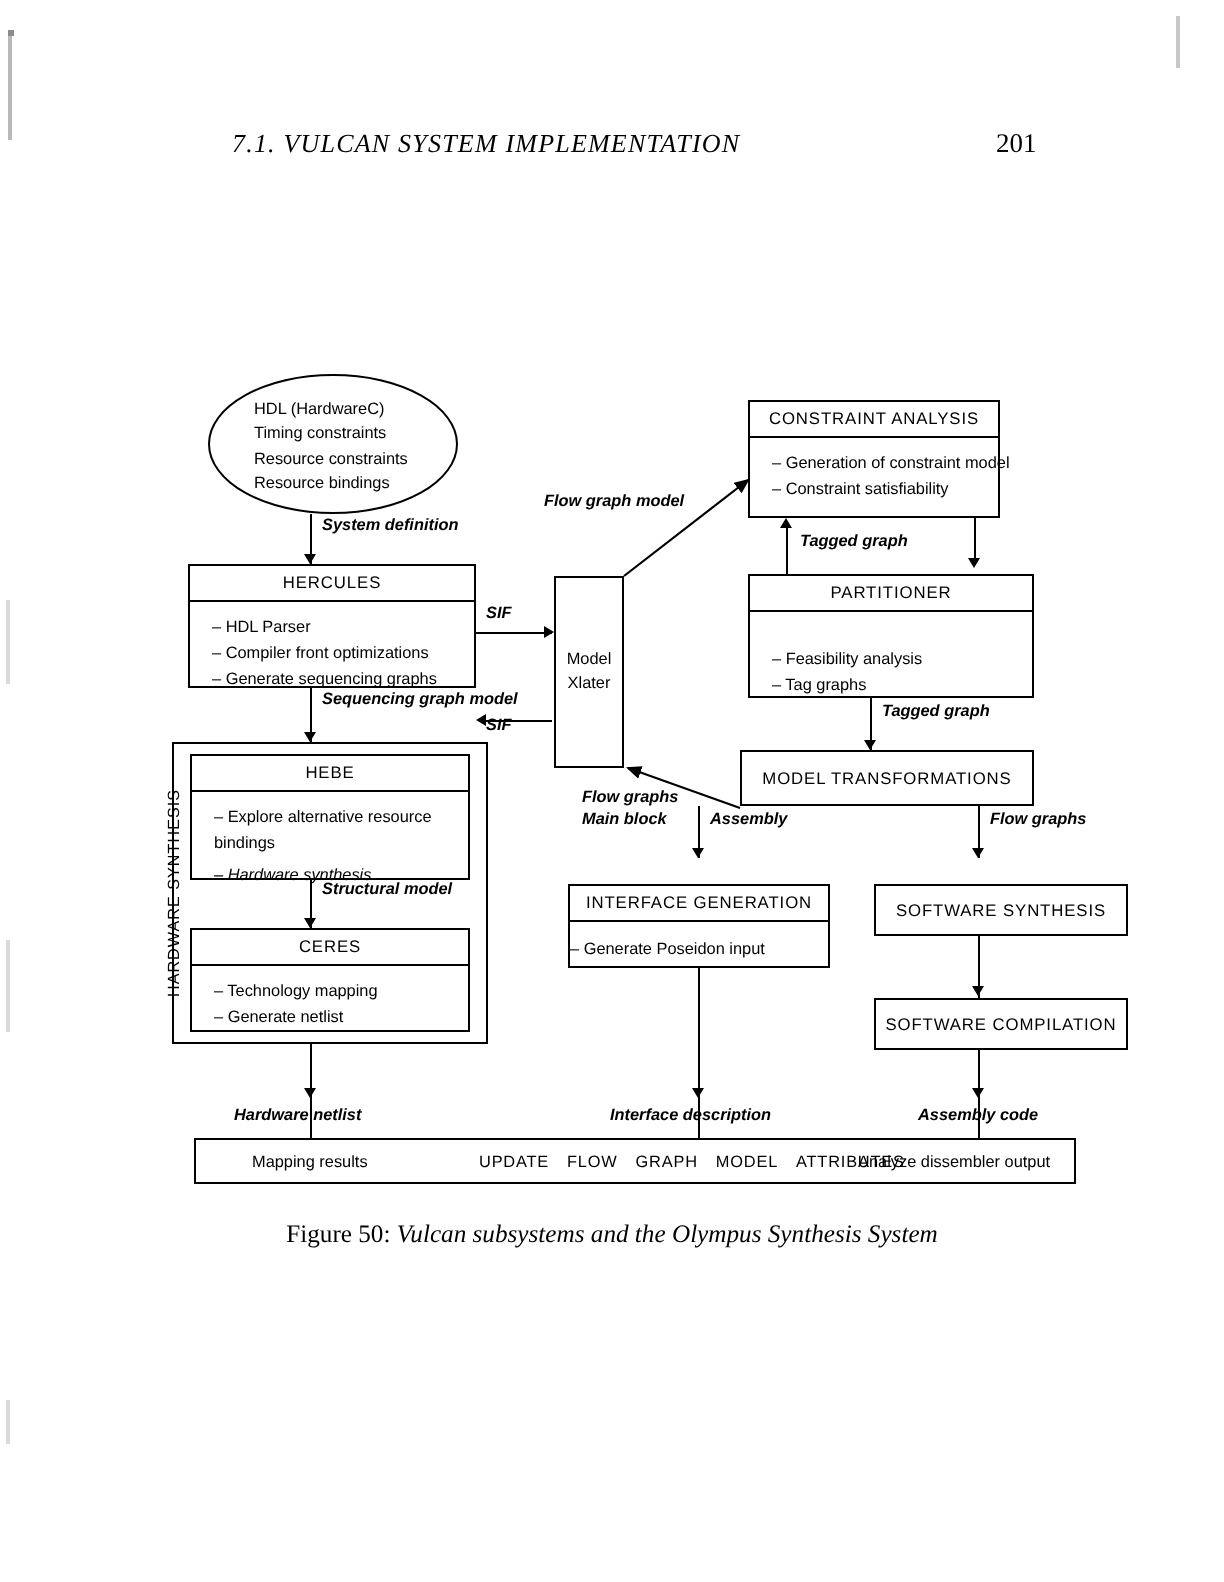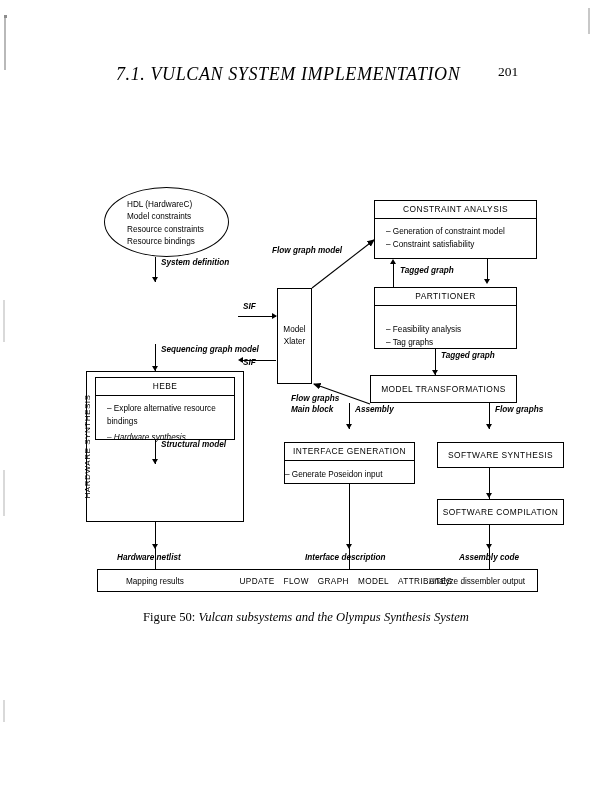--- a/index.html
+++ b/index.html
@@ -1,21 +1,21 @@
 <!DOCTYPE html>
 <html><head>
 <meta charset="utf-8">
 <style>
   html,body{margin:0;padding:0;background:#fff;}
   body{width:612px;height:791px;position:relative;
        font-family:"Liberation Sans",sans-serif;color:#000;
        -webkit-font-smoothing:antialiased;overflow:hidden;}
   .head-title{position:absolute;left:116px;top:64px;
        font-family:"Liberation Serif",serif;font-style:italic;
-       font-size:18px;letter-spacing:.6px;white-space:nowrap;}
+       font-size:13px;letter-spacing:.6px;white-space:nowrap;}
   .head-page{position:absolute;left:498px;top:64px;
        font-family:"Liberation Serif",serif;font-size:13.5px;}
   .caption{position:absolute;left:0;top:610px;width:612px;text-align:center;
        font-family:"Liberation Serif",serif;font-size:12.6px;}
   .caption i{font-style:italic;}
 
   
   .scan{position:absolute;background:#d9d9d9;}
   .scan.a{left:4px;top:18px;width:2px;height:52px;background:#b9b9b9;}
   .scan.b{left:4px;top:15px;width:3px;height:3px;background:#8d8d8d;}
@@ -87,30 +87,38 @@
     </defs>
 
     <line x1="312" y1="288" x2="374" y2="240" stroke="#000" stroke-width="1.1" marker-end="url(#ar)"></line>
 
     <line x1="370" y1="404" x2="314" y2="384" stroke="#000" stroke-width="1.1" marker-end="url(#ar)"></line>
   </svg>
 
   <div class="ellipse" style="left:104px;top:187px;width:125px;height:70px;">
     <div class="lines">
       <div>HDL (HardwareC)</div>
-      <div>Model constraints</div>
+      <div>Timing constraints</div>
       <div>Resource constraints</div>
       <div>Resource bindings</div>
     </div>
   </div>
 
   <div class="ln v" style="left:155px;top:257px;height:25px;"></div>
   <div class="ah down" style="left:152px;top:277px;"></div>
   <div class="elab" style="left:161px;top:257px;">System definition</div>
 
+  <div class="box" style="left:94px;top:282px;width:144px;height:62px;">
+    <div class="title">HERCULES</div>
+    <div class="body">
+      <div class="it">– HDL Parser</div>
+      <div class="it">– Compiler front optimizations</div>
+      <div class="it">– Generate sequencing graphs</div>
+    </div>
+  </div>
 
   <div class="ln h" style="left:238px;top:316px;width:38px;"></div>
   <div class="ah right" style="left:272px;top:313px;"></div>
   <div class="elab" style="left:243px;top:301px;">SIF</div>
 
   <div class="ln v" style="left:155px;top:344px;height:27px;"></div>
   <div class="ah down" style="left:152px;top:366px;"></div>
   <div class="elab" style="left:161px;top:344px;">Sequencing graph model</div>
 
   <div class="ln h" style="left:240px;top:360px;width:36px;"></div>
@@ -125,40 +133,47 @@
     <div class="body" style="padding-right:12px;">
       <div class="it wrap">– Explore alternative resource bindings</div>
       <div class="it" style="margin-top:3px;font-style:italic;">– Hardware synthesis</div>
     </div>
   </div>
 
   <div class="ln v" style="left:155px;top:440px;height:24px;"></div>
   <div class="ah down" style="left:152px;top:459px;"></div>
   <div class="elab" style="left:161px;top:439px;">Structural model</div>
 
+  <div class="box" style="left:95px;top:464px;width:140px;height:52px;">
+    <div class="title">CERES</div>
+    <div class="body">
+      <div class="it">– Technology mapping</div>
+      <div class="it">– Generate netlist</div>
+    </div>
+  </div>
 
   <div class="ln v" style="left:155px;top:522px;height:47px;"></div>
   <div class="ah down" style="left:152px;top:544px;"></div>
   <div class="elab" style="left:117px;top:552px;">Hardware netlist</div>
 
   <div class="box" style="left:277px;top:288px;width:35px;height:96px;
               display:flex;flex-direction:column;align-items:center;
               justify-content:center;font-size:8.2px;line-height:1.45;">
     <div>Model</div>
     <div>Xlater</div>
   </div>
 
   <div class="elab" style="left:272px;top:245px;">Flow graph model</div>
 
   <div class="elab" style="left:291px;top:393px;">
     <div>Flow graphs</div>
     <div>Main block</div>
   </div>
 
-  <div class="box" style="left:374px;top:200px;width:163px;height:59px;">
+  <div class="box" style="left:374px;top:200px;width:126px;height:59px;">
     <div class="title">CONSTRAINT ANALYSIS</div>
     <div class="body">
       <div class="it">– Generation of constraint model</div>
       <div class="it">– Constraint satisfiability</div>
     </div>
   </div>
 
   <div class="ln v" style="left:393px;top:264px;height:23px;"></div>
   <div class="ah up" style="left:390px;top:259px;"></div>
   <div class="ln v" style="left:487px;top:259px;height:23px;"></div>

